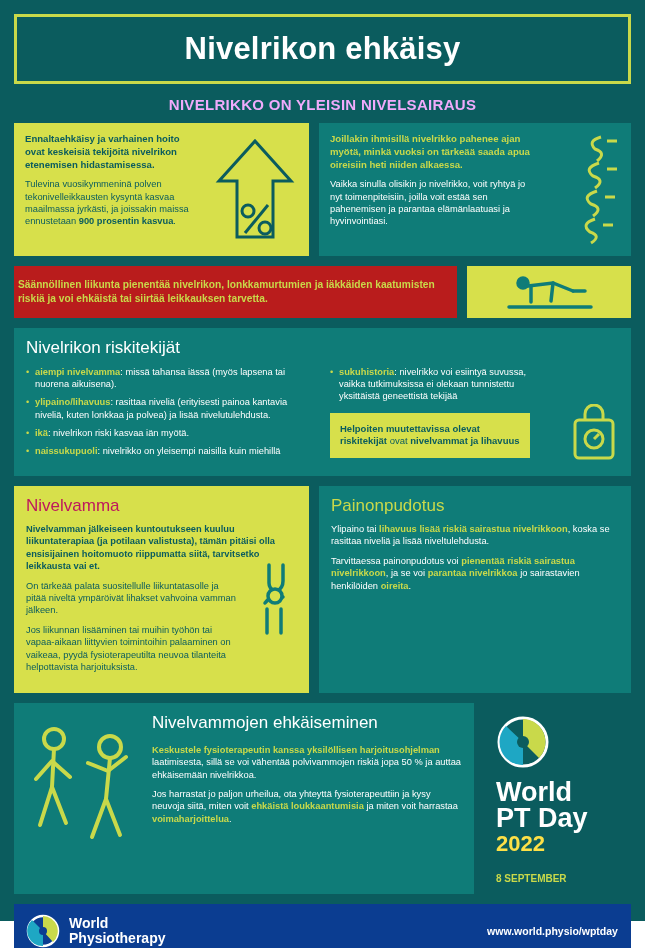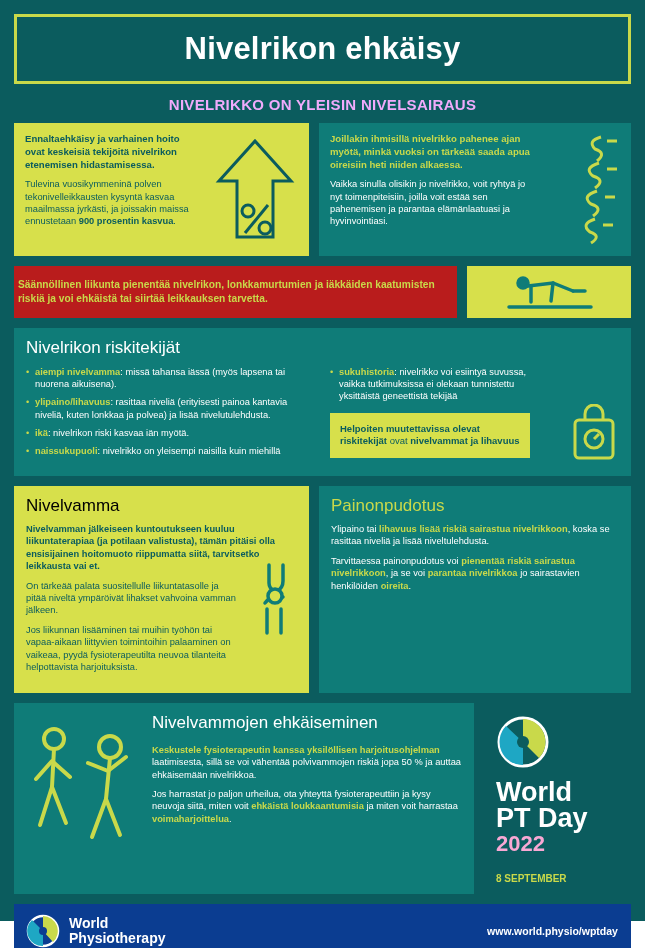--- a/index.html
+++ b/index.html
@@ -119,21 +119,21 @@
   .row3 { display: flex; gap: 10px; margin-top: 10px; }
   .panel-lime {
     background: #d7e04b; color: #0b5c5e;
     width: 295px; padding: 10px 12px 12px 12px;
     position: relative;
   }
   .panel-teal {
     flex: 1; background: #0f7c78; color: #ffffff;
     padding: 10px 12px 12px 12px;
   }
-  .panel-lime h2 { font-size: 17px; font-weight: normal; margin-bottom: 7px; color:#000000;}
+  .panel-lime h2 { font-size: 17px; font-weight: normal; margin-bottom: 7px; color:#be185d;}
   .panel-teal h2 { font-size: 17px; font-weight: normal; margin-bottom: 7px; color:#c9d94a;}
   .panel-lime p { font-size: 9.3px; line-height: 1.34; margin-bottom: 7px; }
   .panel-teal p { font-size: 9.3px; line-height: 1.34; margin-bottom: 7px; }
   .knee-ic { position: absolute; right: 8px; bottom: 58px; width: 52px; height: 72px; }
   .stats {
     display: flex; align-items: center; gap: 6px; margin-top: 8px;
   }
   .circ {
     border: 2px solid #c9d94a; border-radius: 50%;
     width: 60px; height: 60px;
@@ -159,21 +159,21 @@
   .prevent p { font-size: 9.3px; line-height: 1.34; margin-bottom: 7px; }
   .wptday {
     flex: 1; background: #0b5c5e; border-left: 0;
     padding: 12px 10px 10px 12px;
     position: relative;
   }
   .wpt-logo-sm { width: 54px; height: 54px; margin-bottom: 6px; }
   .wpt-title {
     color: #ffffff; font-weight: bold; font-size: 27px; line-height: 0.98;
   }
-  .wpt-year { color: #f9a8d4; font-size: 22px; font-weight: bold; line-height: 1.05; }
+  .wpt-year { color: #fde047; font-size: 22px; font-weight: bold; line-height: 1.05; }
   .wpt-date { color: #c9d94a; font-size: 10px; font-weight: bold; margin-top: 18px; }
   
   .footer {
     display: flex; margin-top: 10px;
   }
   .footer-left {
     width: 460px; background: #0b3d91; display: flex; align-items: center;
     padding: 8px 12px; gap: 9px;
     height: 54px;
   }

